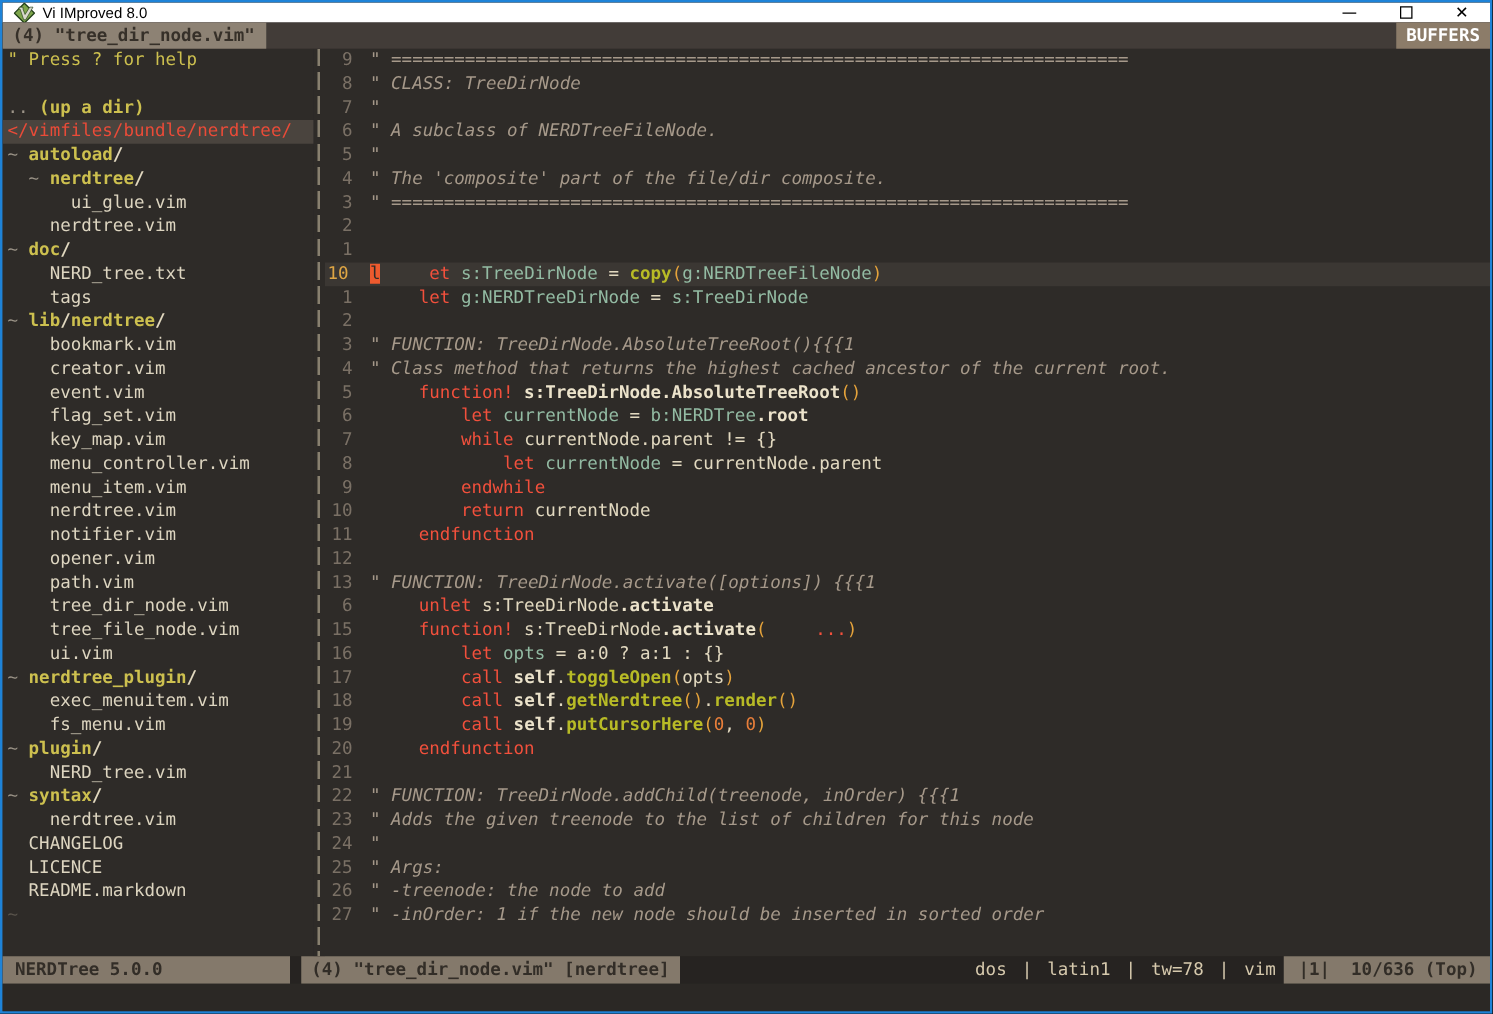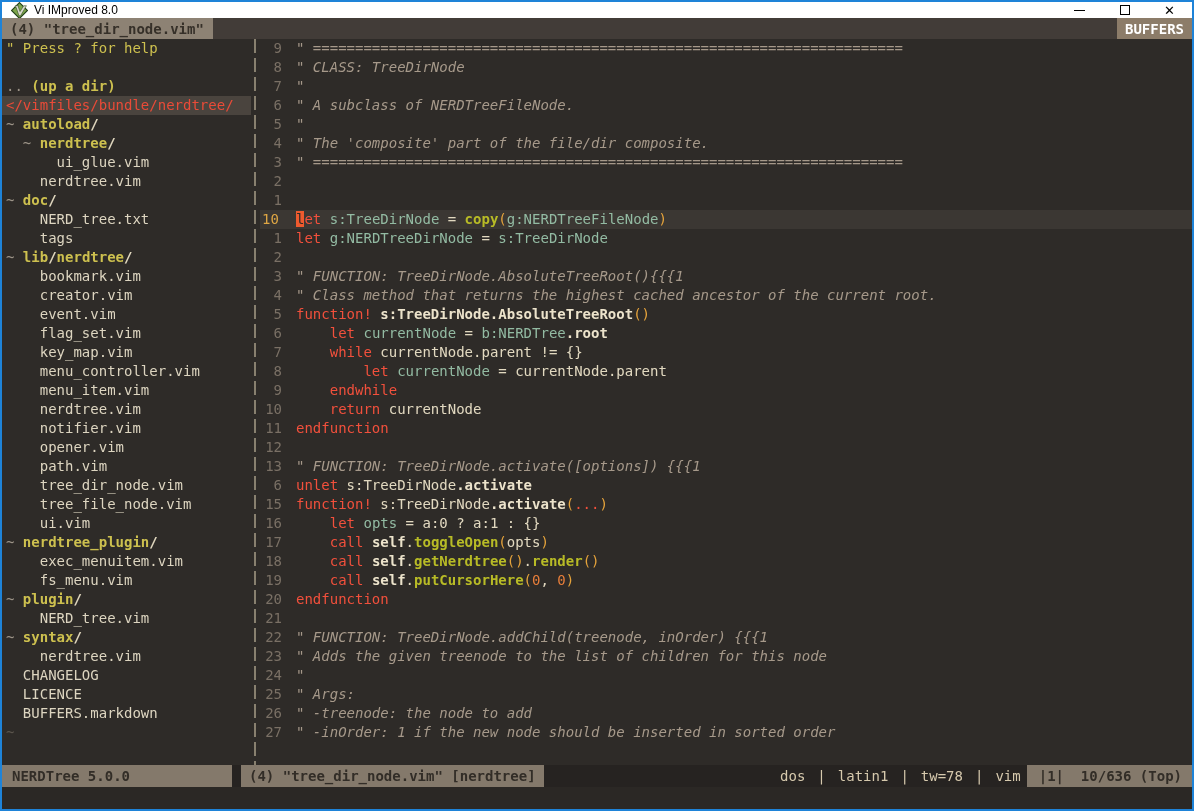--- a/index.html
+++ b/index.html
@@ -58,21 +58,21 @@
   .code-row.cursorline { background:#3b3733; }
   .ln {
     width:36px; flex:0 0 auto; text-align:right; padding-right:14px;
     color:#7a7065; white-space:pre;
   }
   .ln.cur { text-align:left; padding-left:2px; color:#dfa644; }
   .code-text { white-space:pre; font-family:inherit; font-size:14px; }
   
   .t-com  { color:#a6998a; font-style:italic; }
   .t-comb { color:#a6998a; font-style:italic; font-weight:normal; }
-  .t-st   { color:#f2503c; }
+  .t-st   { color:#f2503c;margin-left:39px; }
   .t-fn   { color:#b8bb26; font-weight:bold; }
   .t-par  { color:#e5a33b; }
   .t-num  { color:#e87e3a; }
   .t-var  { color:#93bba3; }
   .t-n    { color:#e2d9c0; }
   .t-nb   { color:#ece3cb; font-weight:bold; }
   .t-cur  { background:#ee5a2e; color:#2e2b28; }
   
   .t-help  { color:#cdc04f; }
   .t-dim   { color:#9c9488; }
@@ -166,21 +166,21 @@
           <pre class="trow"><span class="t-file">    ui.vim</span></pre>
           <pre class="trow"><span class="t-tilde">~ </span><span class="t-dir">nerdtree_plugin</span><span class="t-slash">/</span></pre>
           <pre class="trow"><span class="t-file">    exec_menuitem.vim</span></pre>
           <pre class="trow"><span class="t-file">    fs_menu.vim</span></pre>
           <pre class="trow"><span class="t-tilde">~ </span><span class="t-dir">plugin</span><span class="t-slash">/</span></pre>
           <pre class="trow"><span class="t-file">    NERD_tree.vim</span></pre>
           <pre class="trow"><span class="t-tilde">~ </span><span class="t-dir">syntax</span><span class="t-slash">/</span></pre>
           <pre class="trow"><span class="t-file">    nerdtree.vim</span></pre>
           <pre class="trow"><span class="t-file">  CHANGELOG</span></pre>
           <pre class="trow"><span class="t-file">  LICENCE</span></pre>
-          <pre class="trow"><span class="t-file">  BUFFERS.markdown</span></pre>
+          <pre class="trow"><span class="t-file">  README.markdown</span></pre>
           <pre class="trow"><span class="t-emptytilde">~</span></pre>
         </div>
     </div>
     <div class="vsep"></div>
     <div class="editor">
       <div>
           <div class="code-row">
             <span class="ln">9</span>
             <pre class="code-text"><span class="t-com">" ======================================================================</span></pre>
           </div>

